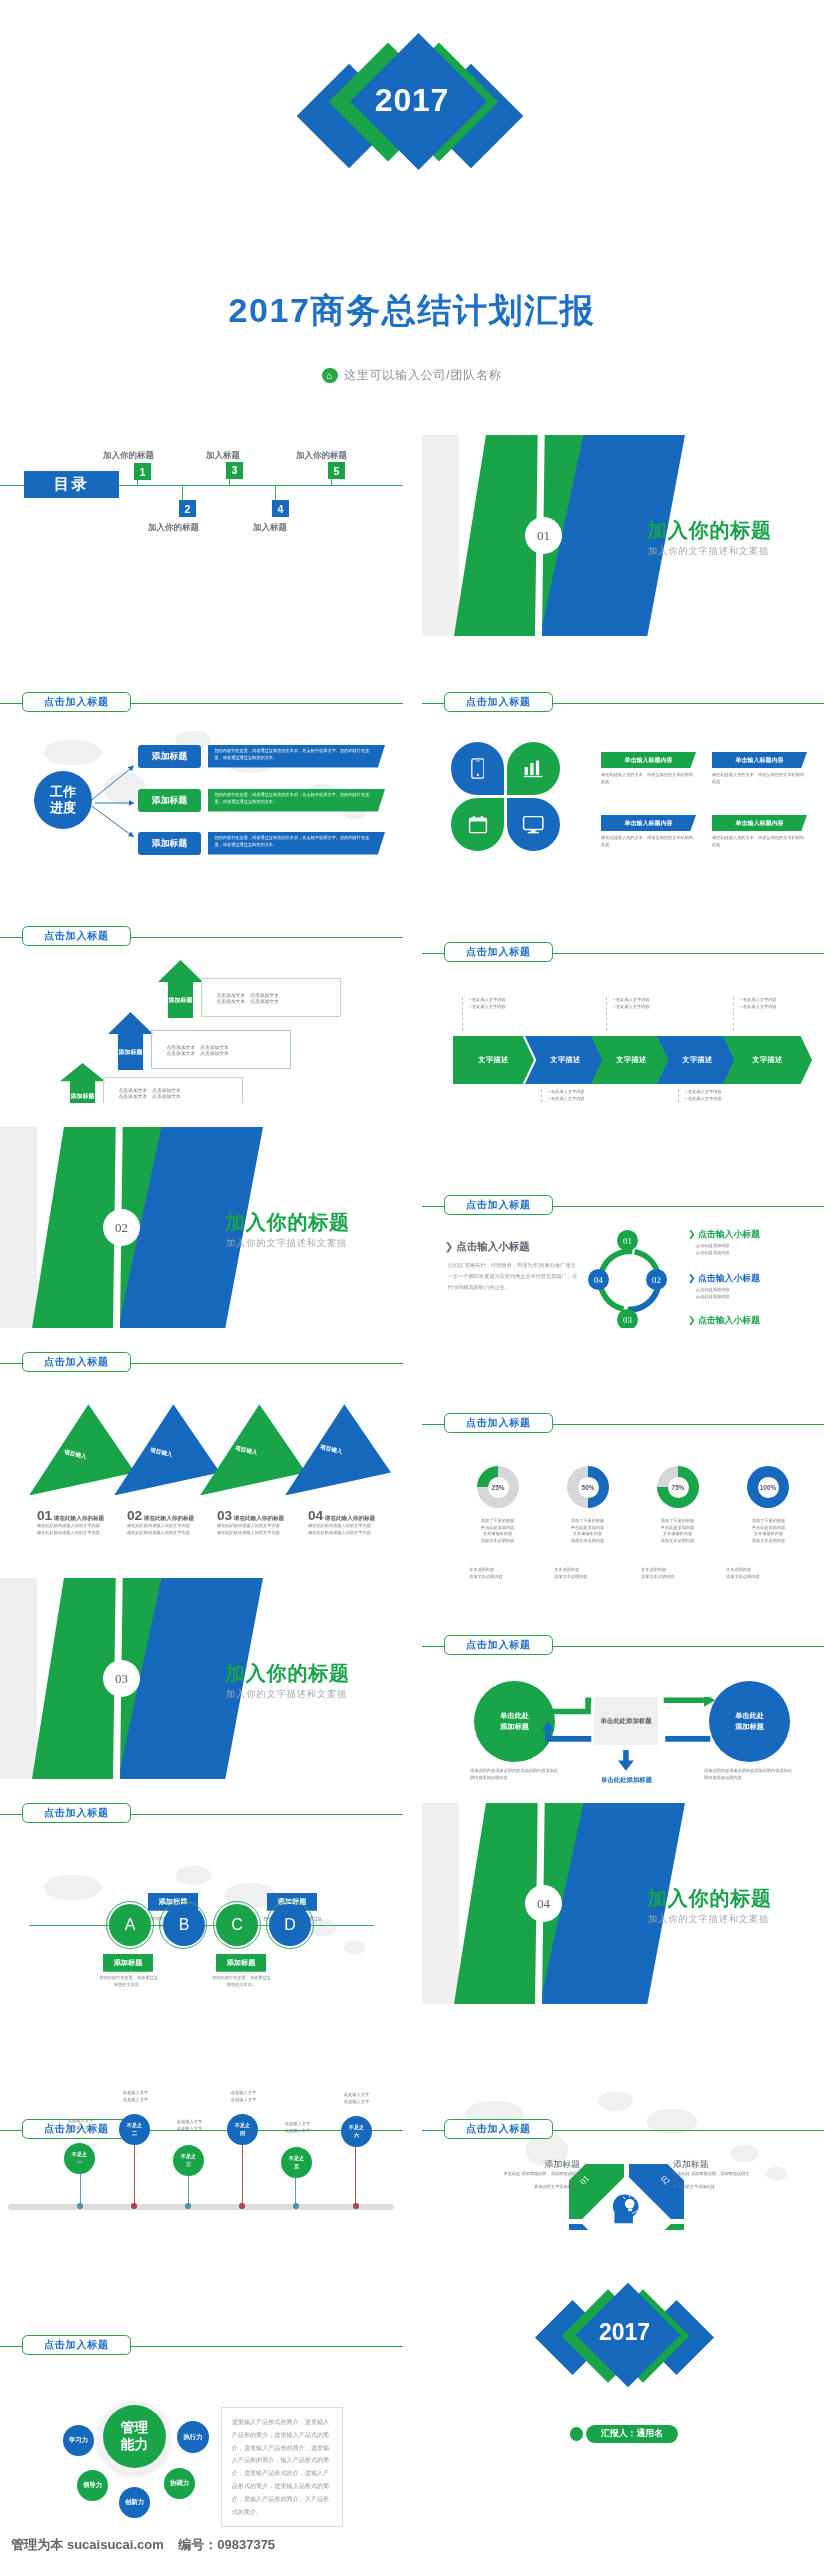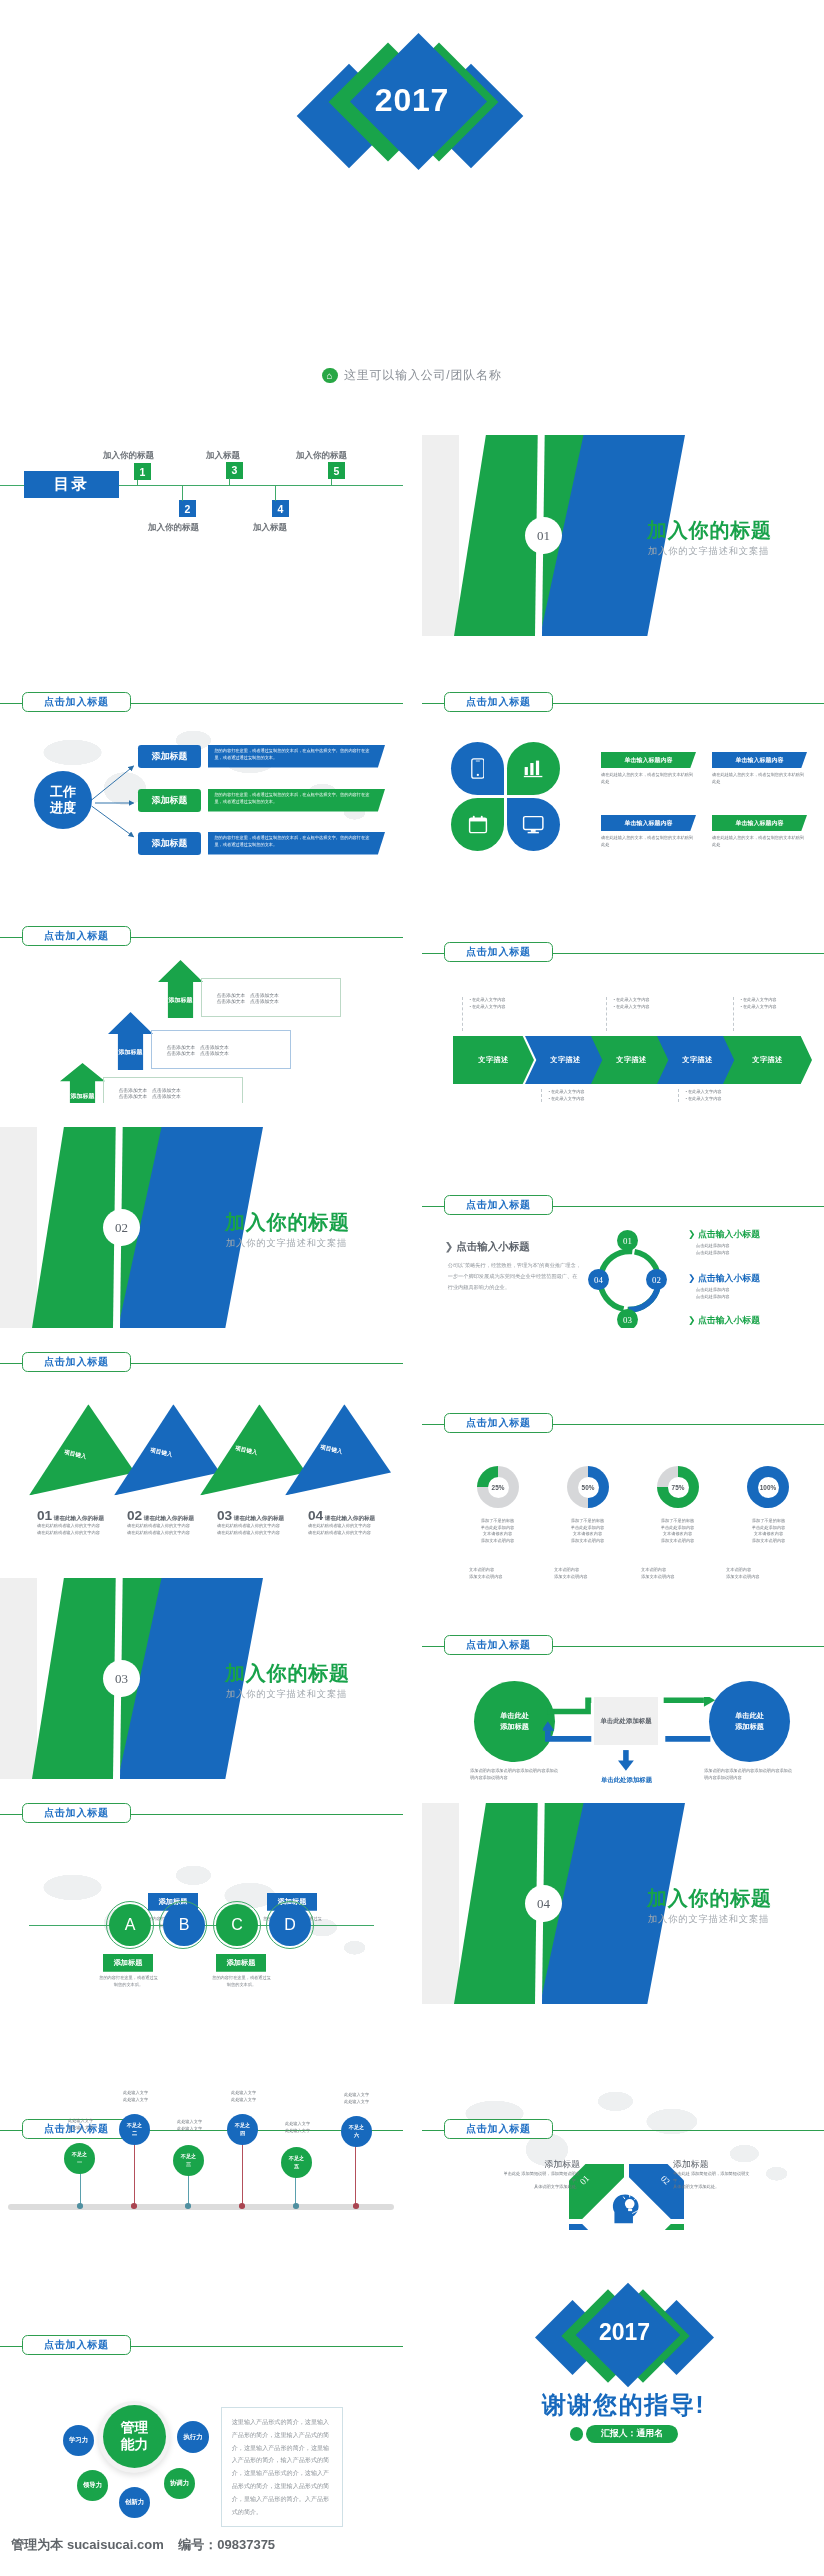--- a/index.html
+++ b/index.html
@@ -103,20 +103,21 @@
 
   <div class="slide cover">
     <div style="position:absolute;left:50%;top:34px;width:274px;height:145px;margin-left:-137px;">
       <div class="dia" style="left:37px;  top:45px; background:#1769bd;"></div>
       <div class="dia" style="left:159px; top:45px; background:#1769bd;"></div>
       <div class="dia" style="left:71px;  top:26px; width:84px;height:84px; background:#19a44a;"></div>
       <div class="dia" style="left:122px; top:26px; width:84px;height:84px; background:#19a44a;"></div>
       <div class="dia" style="left:95px; top:19.3px; width:97px;height:97px; background:#1769bd;"></div>
       <div class="logo2017" style="left:0;top:48px;width:274px;text-align:center;">2017</div>
     </div>
+    <div class="cover-title">2017商务总结计划汇报</div>
     <div class="cover-sub">
       <span class="home-badge">⌂</span>
       <span>这里可以输入公司/团队名称</span>
     </div>
   </div>
 
   <div class="slide" style="left:0;top:435px;width:403px;height:201px;">
     <div class="toc-line"></div>
     <div class="toc-badge">目录</div>
 
@@ -726,21 +727,20 @@
 
   <div class="slide" style="left:422px;top:2254px;width:403px;height:274px;">
     <div style="position:absolute;left:106px;top:31px;width:193px;height:97px;">
       <div class="dia" style="left:17.7px; top:26px; width:53px;height:53px; background:#1769bd;"></div>
       <div class="dia" style="left:122px;top:26px; width:53px;height:53px; background:#1769bd;"></div>
       <div class="dia" style="left:47px; top:17.7px; width:66px;height:66px; background:#19a44a;"></div>
       <div class="dia" style="left:82px;top:17.7px; width:66px;height:66px; background:#19a44a;"></div>
       <div class="dia" style="left:63px; top:13px; width:74px;height:74px; background:#1769bd;"></div>
       <div style="position:absolute;left:0;top:34px;width:193px;text-align:center;color:#fff;font-size:23px;font-weight:bold;">2017</div>
     </div>
-    <div style="position:absolute;left:0;top:135px;width:100%;text-align:center;font-size:24px;font-weight:bold;color:#1769bd;letter-spacing:1.6px;">谢谢您的指导!</div>
     <div style="position:absolute;left:0;top:171px;width:100%;display:flex;align-items:center;justify-content:center;gap:3.2px;">
       <span style="width:13.7px;height:13.7px;border-radius:50%;background:#19a44a;display:inline-block;"></span>
       <span style="background:#19a44a;color:#fff;font-size:8.9px;font-weight:bold;padding:2.4px 14.5px;border-radius:8.9px;">汇报人：通用名</span>
     </div>
   </div>
 
   <div style="position:absolute;left:11.3px;top:2536px;display:flex;gap:14.5px;align-items:baseline;">
     <span style="font-size:13px;font-weight:bold;color:#5f6469;">管理为本 sucaisucai.com</span>
     <span style="font-size:13px;font-weight:bold;color:#5f6469;">编号：09837375</span>
   </div>

